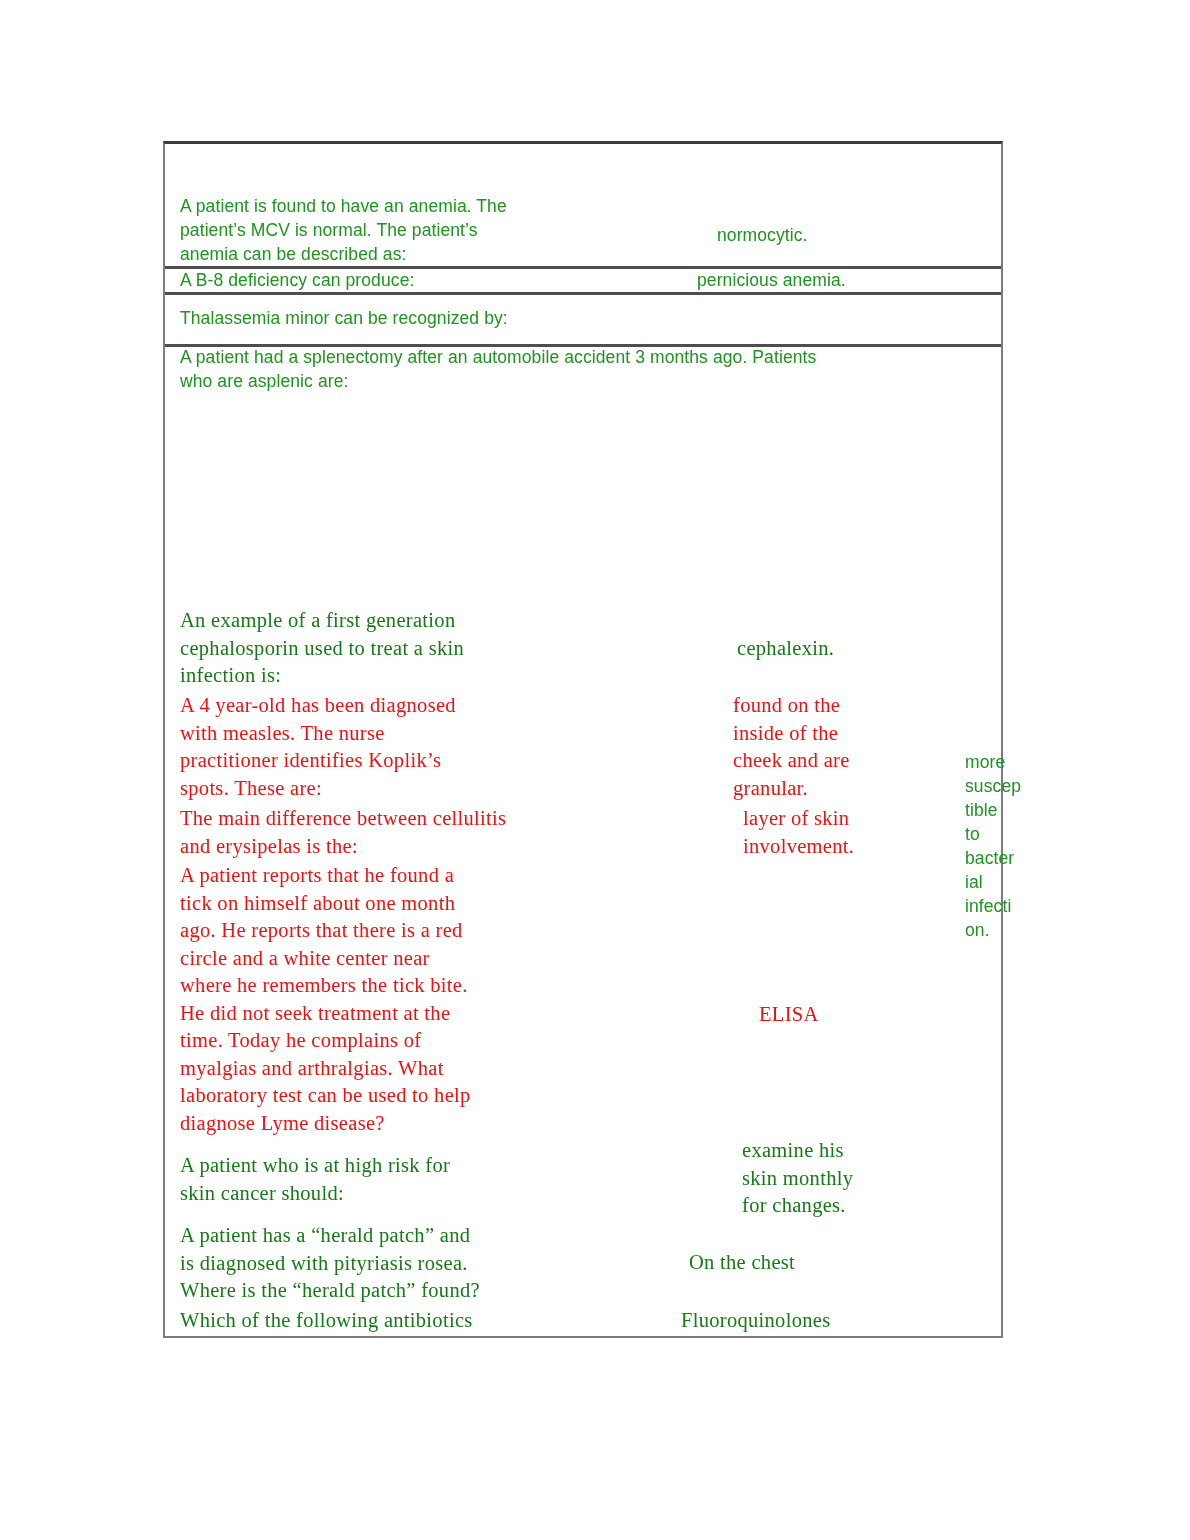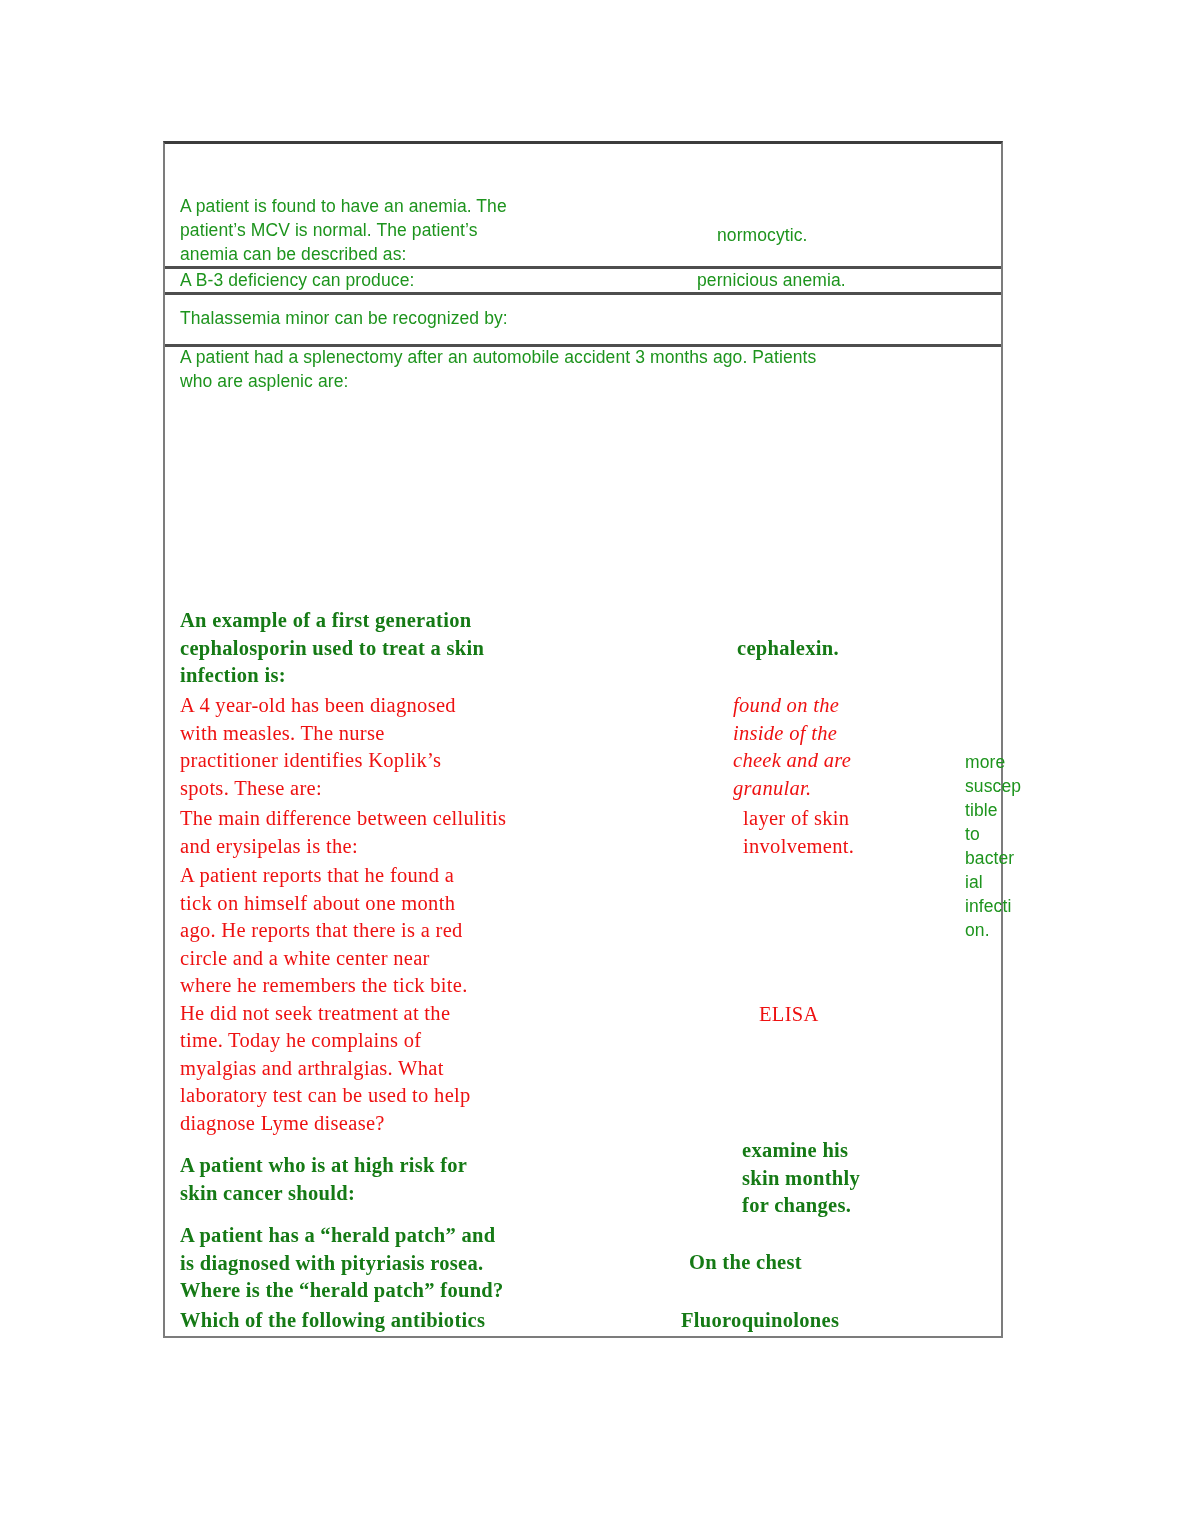--- a/index.html
+++ b/index.html
@@ -42,42 +42,42 @@
     line-height: 24px;
     letter-spacing: 0.1px;
   }
   .serif {
     font-family: "Liberation Serif", "DejaVu Serif", serif;
     font-size: 20.5px;
     line-height: 27.5px;
     letter-spacing: 0.3px;
   }
   .green-sans  { color: #1d941d; }
-  .green-serif { color: #157a15; font-weight: bold; }
+  .green-serif { color: #157a15; }
   .red-serif   { color: #ee1111; }
 
   
   .q1 { left: 15px;  top: 50px;  }
   .a1 { left: 552px; top: 67px; margin-top: 12px;  }
   .q2 { left: 15px;  top: 124px; }
   .a2 { left: 532px; top: 124px; }
   .q3 { left: 15px;  top: 162px; }
   .a3 { left: 527px; top: 150px; }
   .q4 { left: 15px;  top: 201px; }
   .a4 { left: 800px; top: 606px; width: 56px; }
 
   .d1 { top: 122px; }
   .d2 { top: 148px; }
   .d3 { top: 200px; }
 
   
   .q5  { left: 15px;  top: 463px;  }
   .a5  { left: 552px; top: 491px; margin-left: 20px;  }
   .q6  { left: 15px;  top: 548px;  }
-  .a6  { left: 568px; top: 548px; font-style: italic;  }
+  .a6  { left: 568px; top: 548px;  }
   .q7  { left: 15px;  top: 661px;  }
   .a7  { left: 578px; top: 661px;  }
   .q8  { left: 15px;  top: 718px;  }
   .a8  { left: 594px; top: 841px; margin-top: 16px;  }
   .q9  { left: 15px;  top: 1008px; }
   .a9  { left: 577px; top: 993px;  }
   .q10 { left: 15px;  top: 1078px; }
   .a10 { left: 524px; top: 1105px; }
   .q11 { left: 15px;  top: 1163px; }
   .a11 { left: 516px; top: 1163px; }
@@ -88,21 +88,21 @@
 <div class="sheet">
   <div class="qtable">
 
     <div class="cell sans green-sans q1">A patient is found to have an anemia. The
 patient’s MCV is normal. The patient’s
 anemia can be described as:</div>
     <div class="cell sans green-sans a1">normocytic.</div>
 
     <div class="divider d1"></div>
 
-    <div class="cell sans green-sans q2">A B-3 deficiency can produce:</div>
+    <div class="cell sans green-sans q2">A B-8 deficiency can produce:</div>
     <div class="cell sans green-sans a2">pernicious anemia.</div>
 
     <div class="divider d2"></div>
 
     <div class="cell sans green-sans q3">Thalassemia minor can be recognized by:</div>
 
     <div class="divider d3"></div>
 
     <div class="cell sans green-sans q4">A patient had a splenectomy after an automobile accident 3 months ago. Patients
 who are asplenic are:</div>

